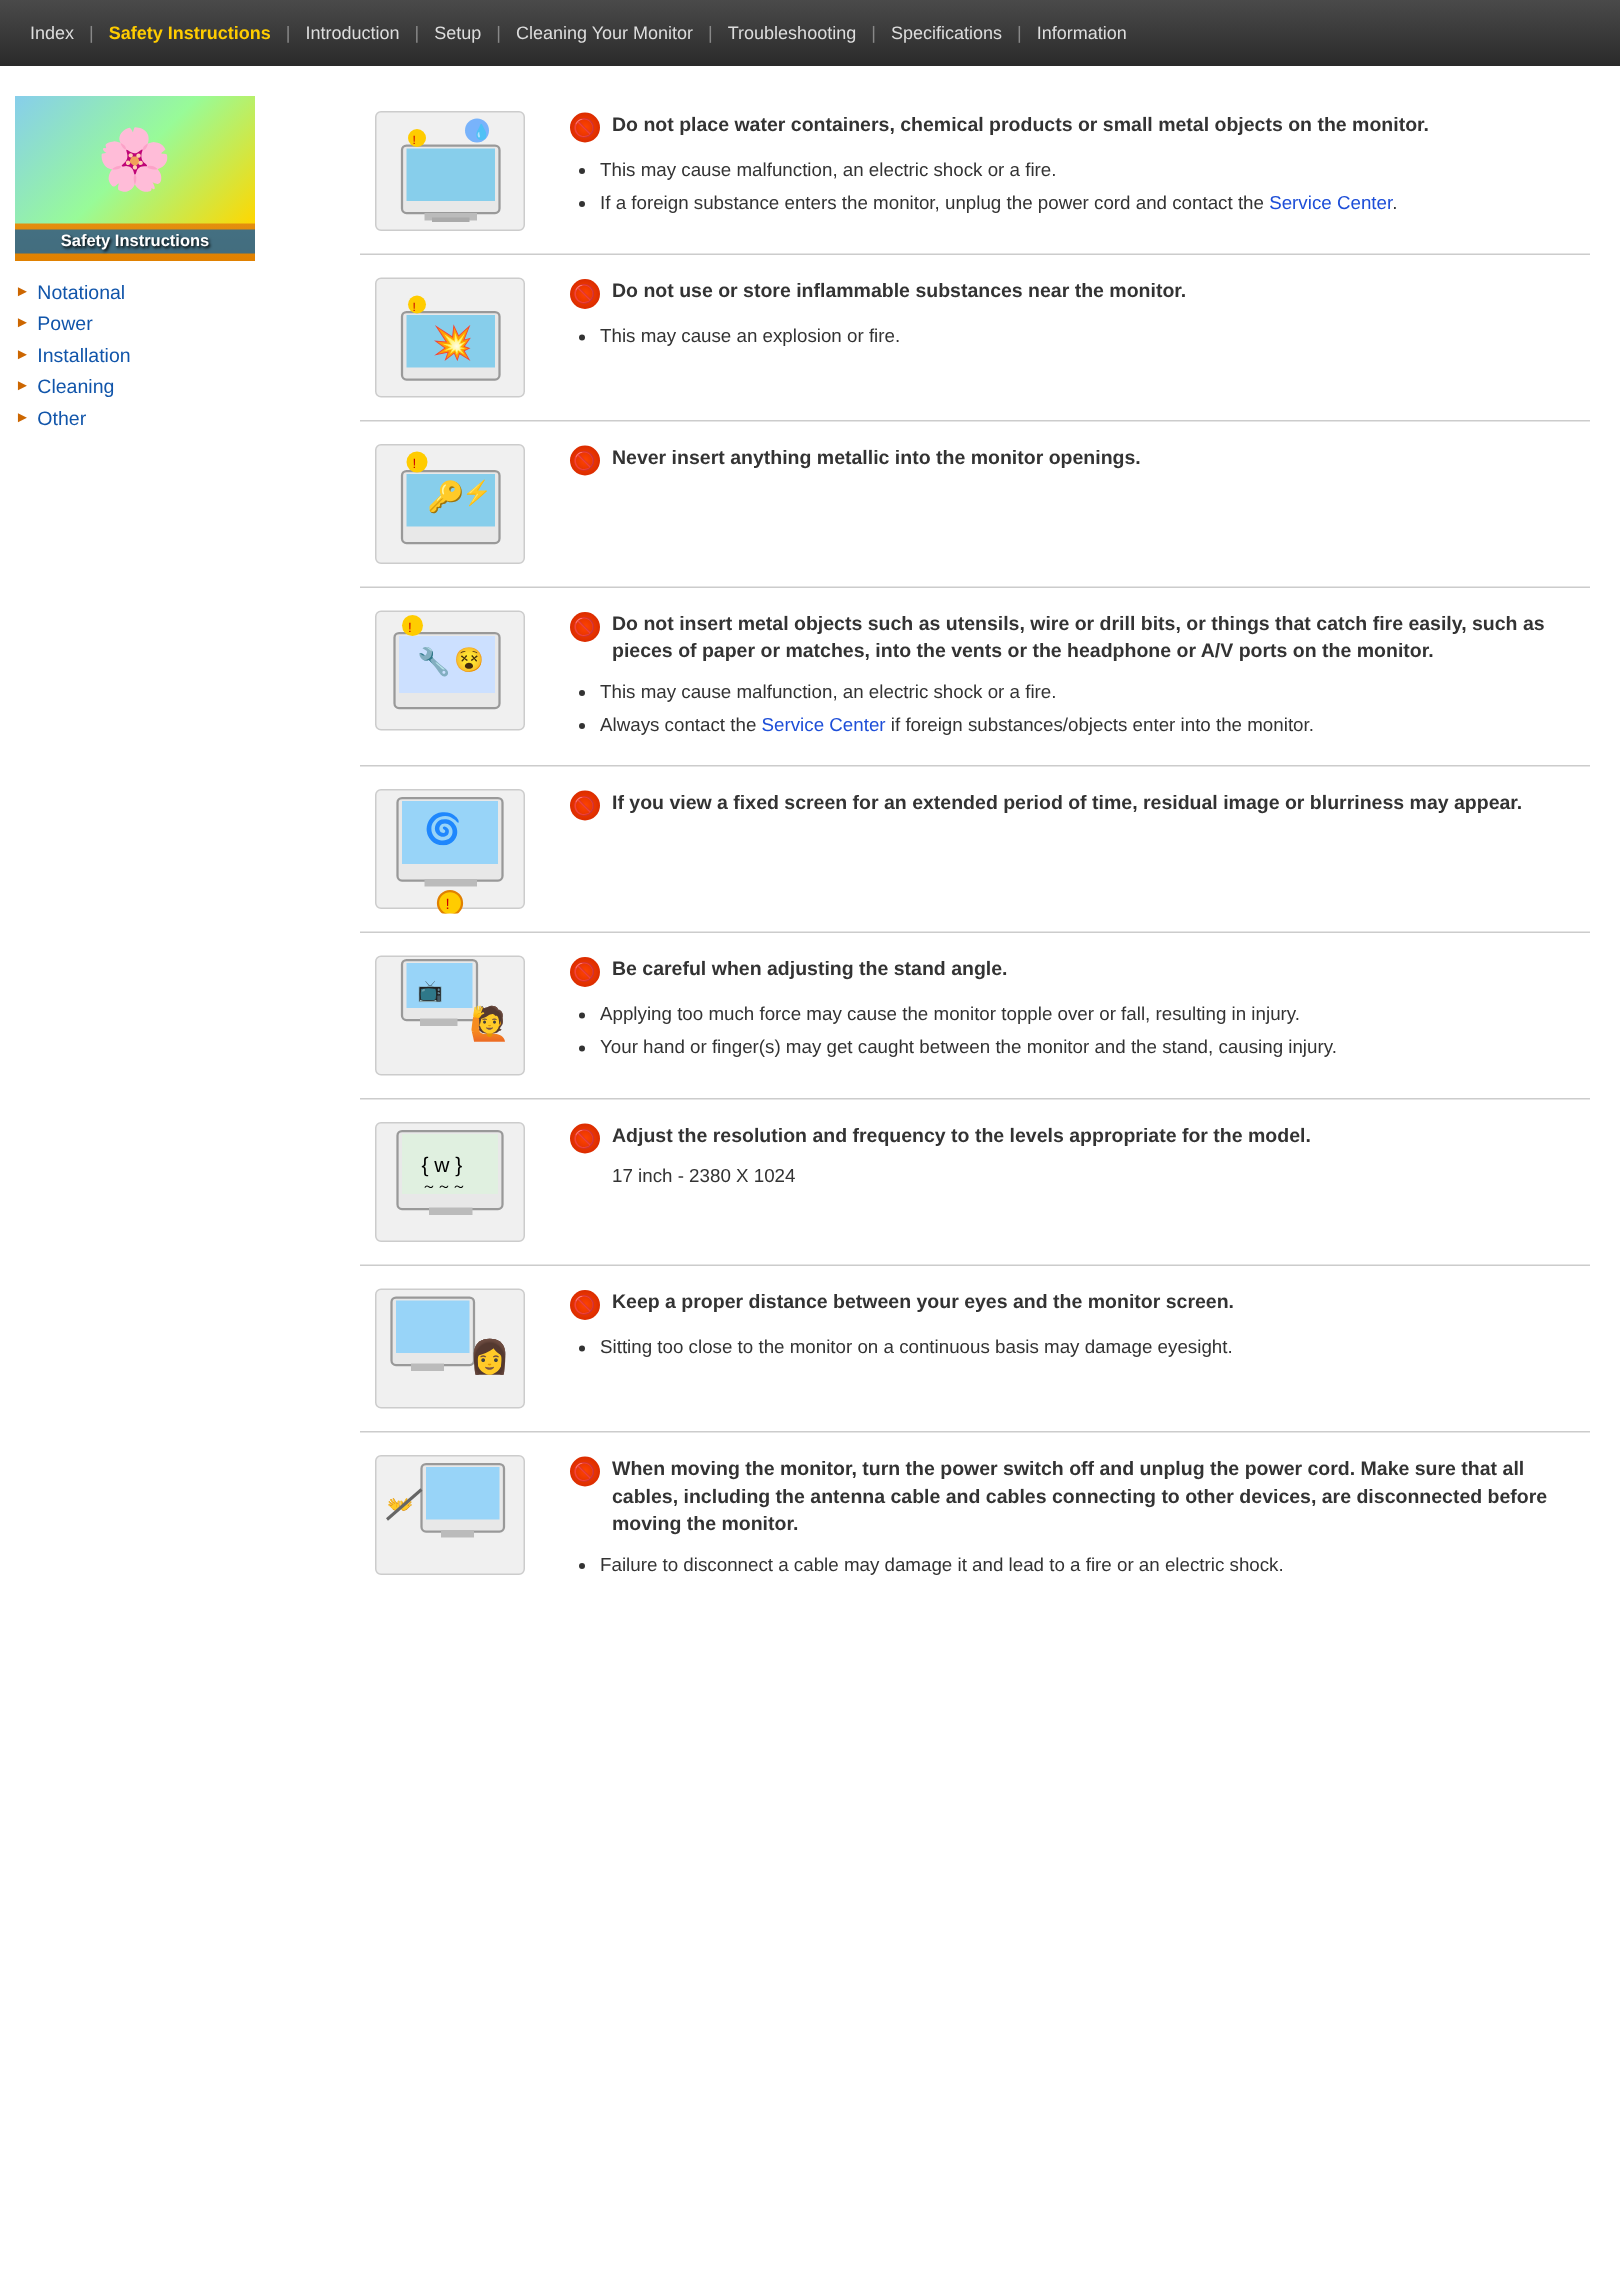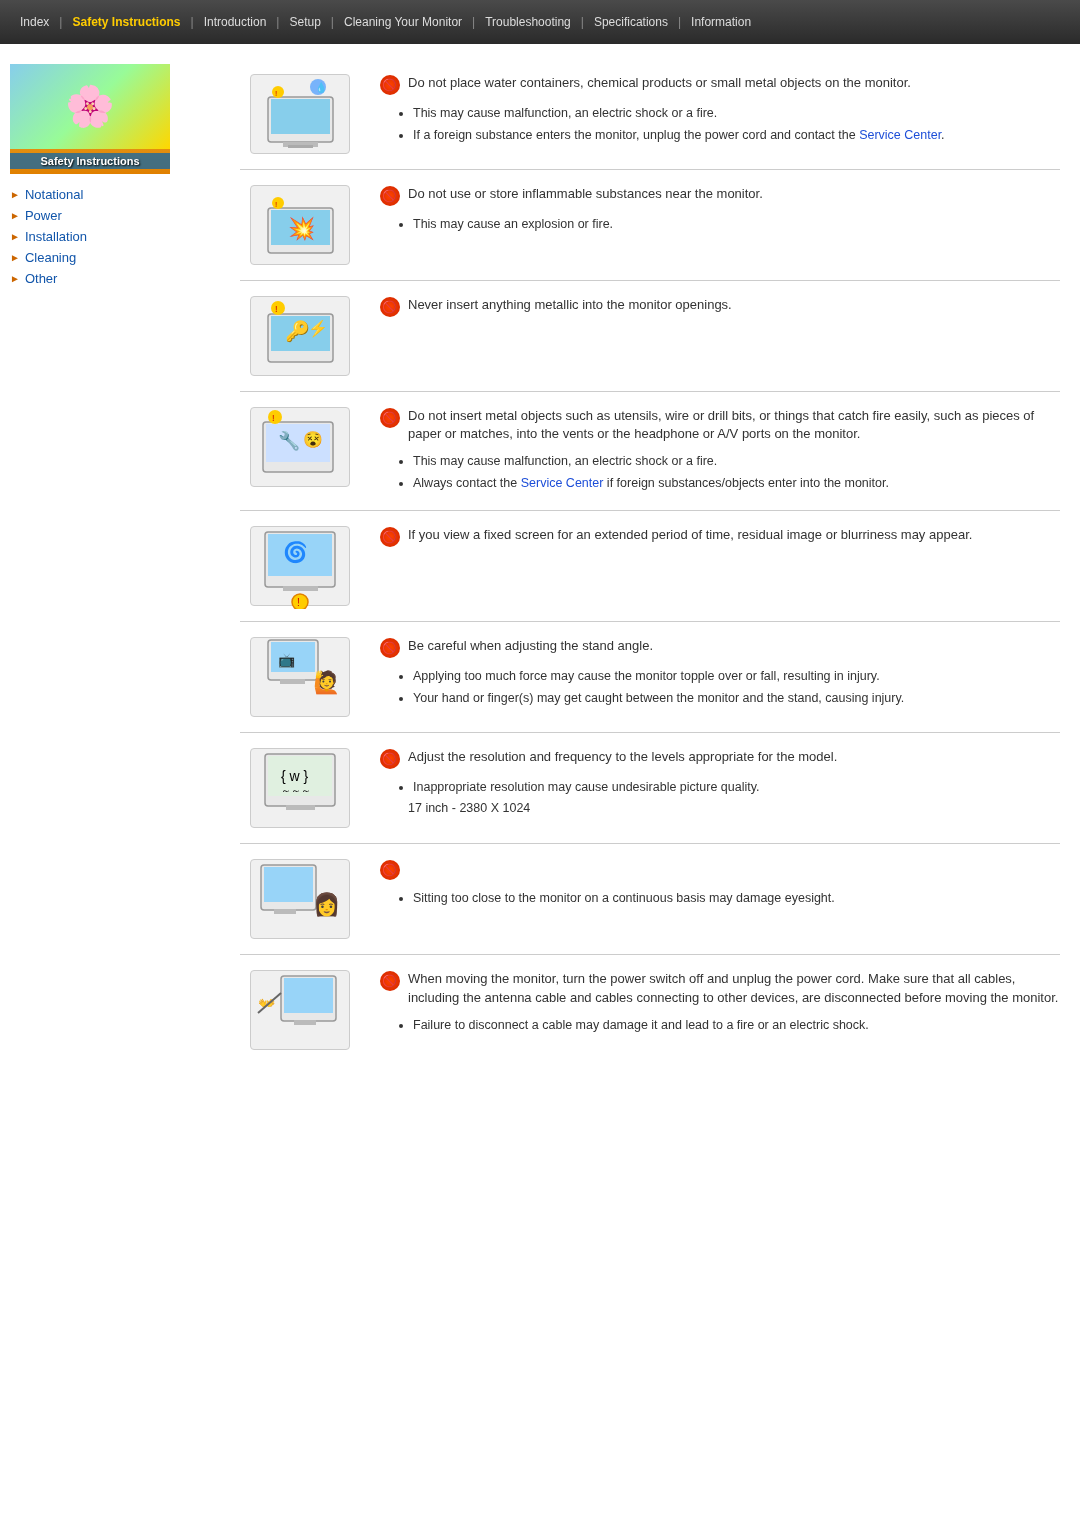--- a/index.html
+++ b/index.html
@@ -147,26 +147,26 @@
       align-items: center;
       justify-content: center;
       color: white;
       font-size: 12px;
       font-weight: bold;
       flex-shrink: 0;
       margin-right: 8px;
       margin-top: 1px;
     }
     .item-heading {
-      font-weight: normal;
+      font-weight: bold;
       font-size: 13px;
       line-height: 1.4;
     }
     .item-bullets {
-      margin-left: 33px;
+      margin-left: 20px;
       list-style: disc;
       font-size: 12.5px;
       line-height: 1.6;
     }
     .item-bullets li {
       margin-bottom: 2px;
     }
     .item-bullets a, .link {
       color: #1d4ed8;
       text-decoration: none;
@@ -382,41 +382,39 @@
             <text x="28" y="48" font-size="10">～～～</text>
             <rect x="33" y="59" width="29" height="5" fill="#bbb"></rect>
           </svg>
         </div>
       </div>
       <div class="item-text">
         <div class="item-title">
           <span class="caution-icon">🚫</span>
           <span class="item-heading">Adjust the resolution and frequency to the levels appropriate for the model.</span>
         </div>
-        <ul class="item-bullets">
-          <li>Inappropriate resolution may cause undesirable picture quality.</li>
-        </ul>
         <div class="item-note">17 inch - 2380 X 1024</div>
       </div>
     </div>
 
     <div class="safety-item">
       <div class="item-image">
         <div class="img-placeholder">
           <svg width="95" height="85" viewBox="0 0 95 85">
             <rect x="8" y="8" width="55" height="45" rx="3" fill="#e8e8e8" stroke="#999" stroke-width="1.5"></rect>
             <rect x="11" y="10" width="49" height="35" fill="#98d4f8"></rect>
             <rect x="21" y="52" width="22" height="5" fill="#bbb"></rect>
             <text x="60" y="55" font-size="22">👩</text>
           </svg>
         </div>
       </div>
       <div class="item-text">
         <div class="item-title">
           <span class="caution-icon">🚫</span>
+          <span class="item-heading">Keep a proper distance between your eyes and the monitor screen.</span>
         </div>
         <ul class="item-bullets">
           <li>Sitting too close to the monitor on a continuous basis may damage eyesight.</li>
         </ul>
       </div>
     </div>
 
     <div class="safety-item">
       <div class="item-image">
         <div class="img-placeholder">

